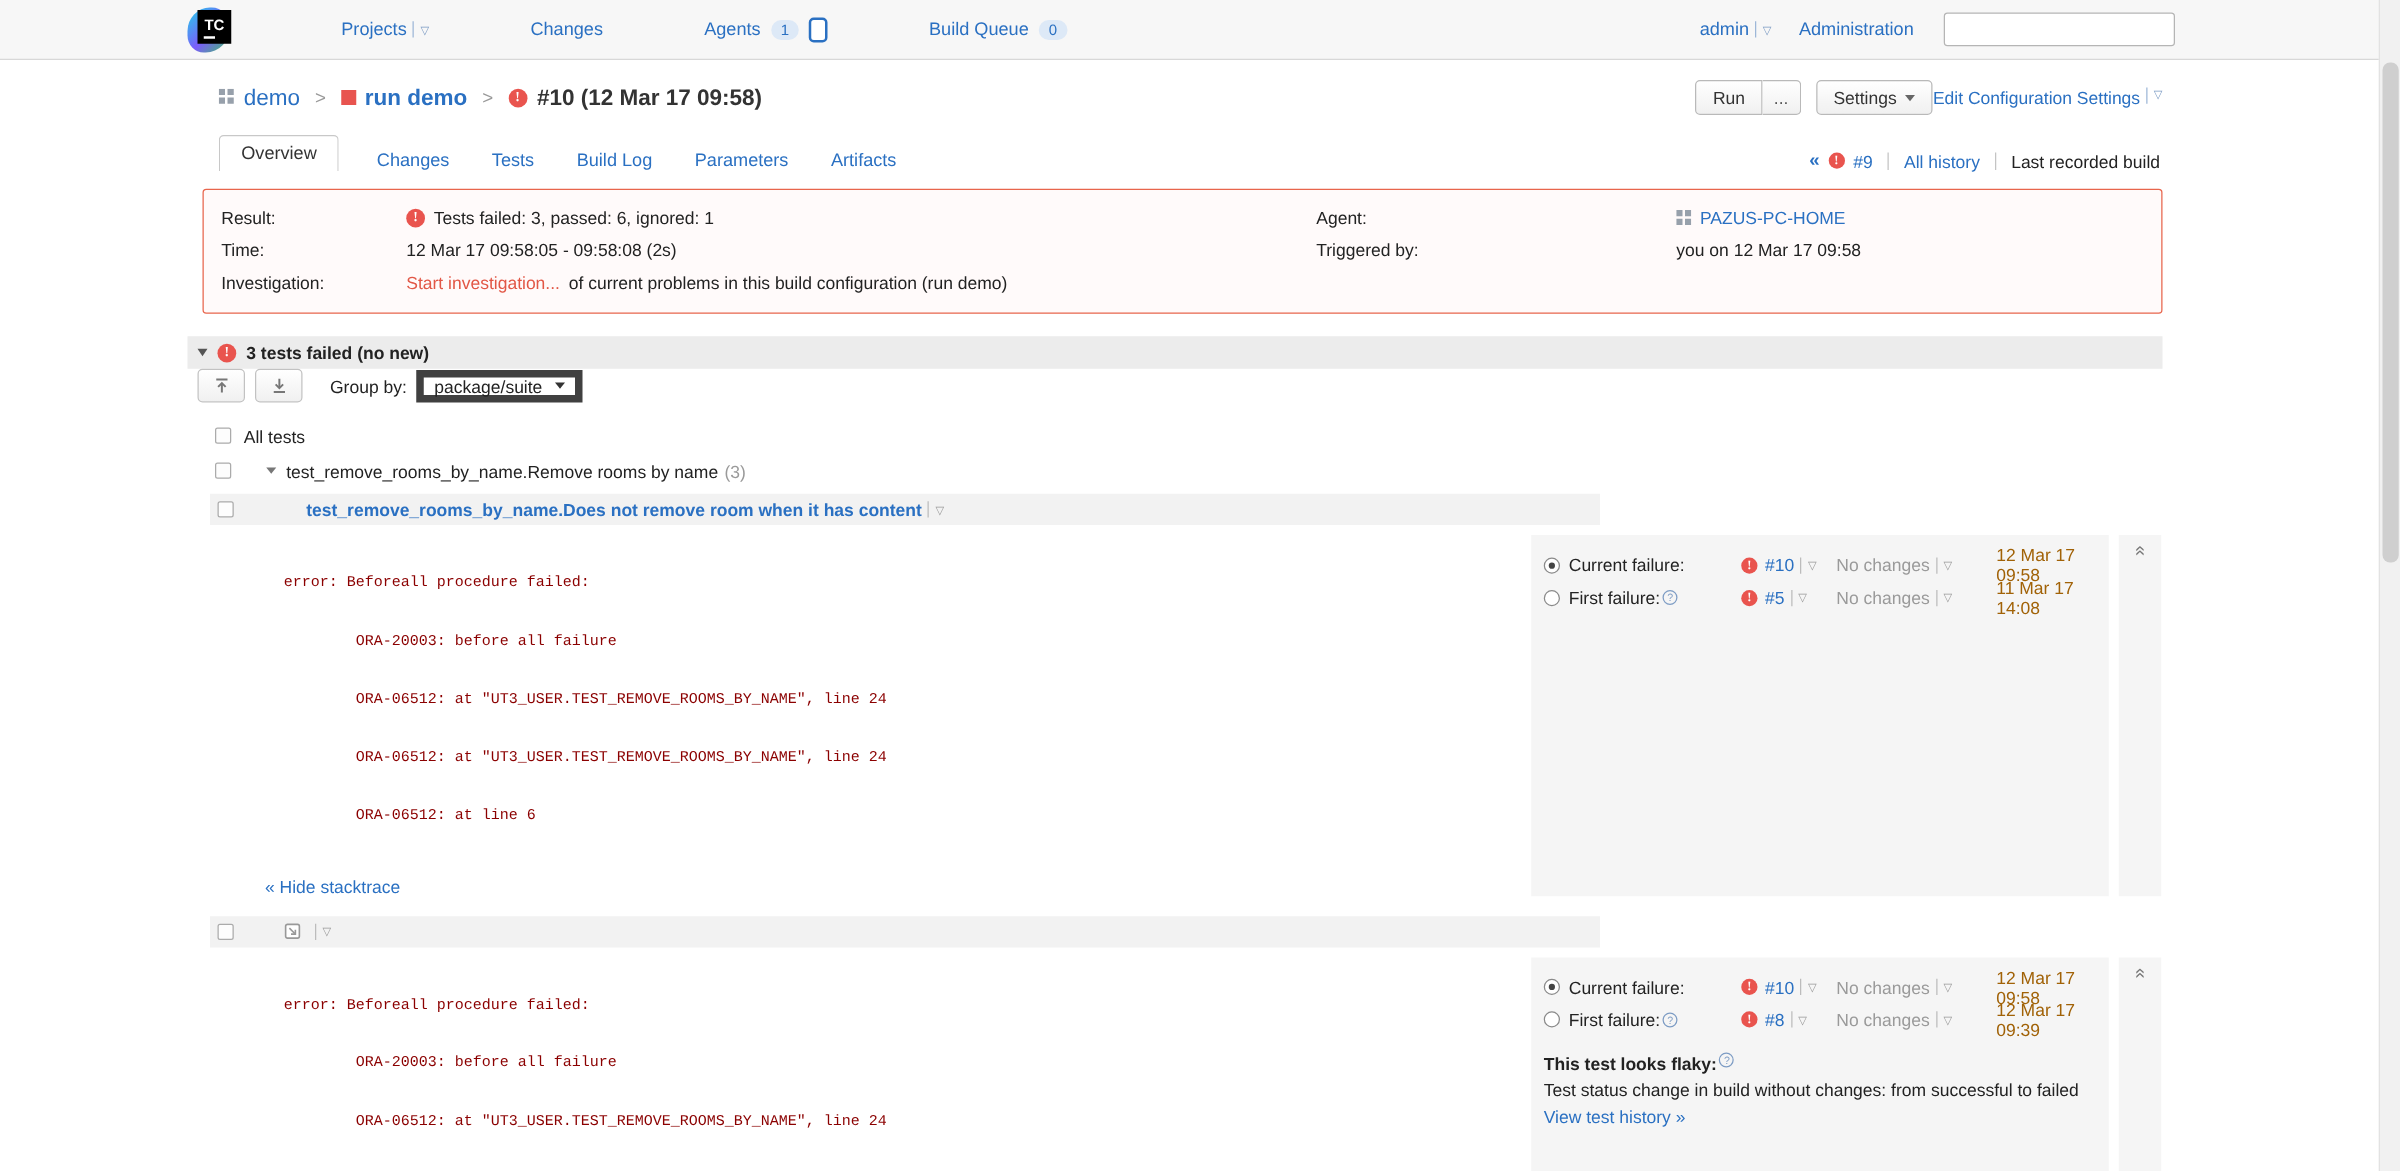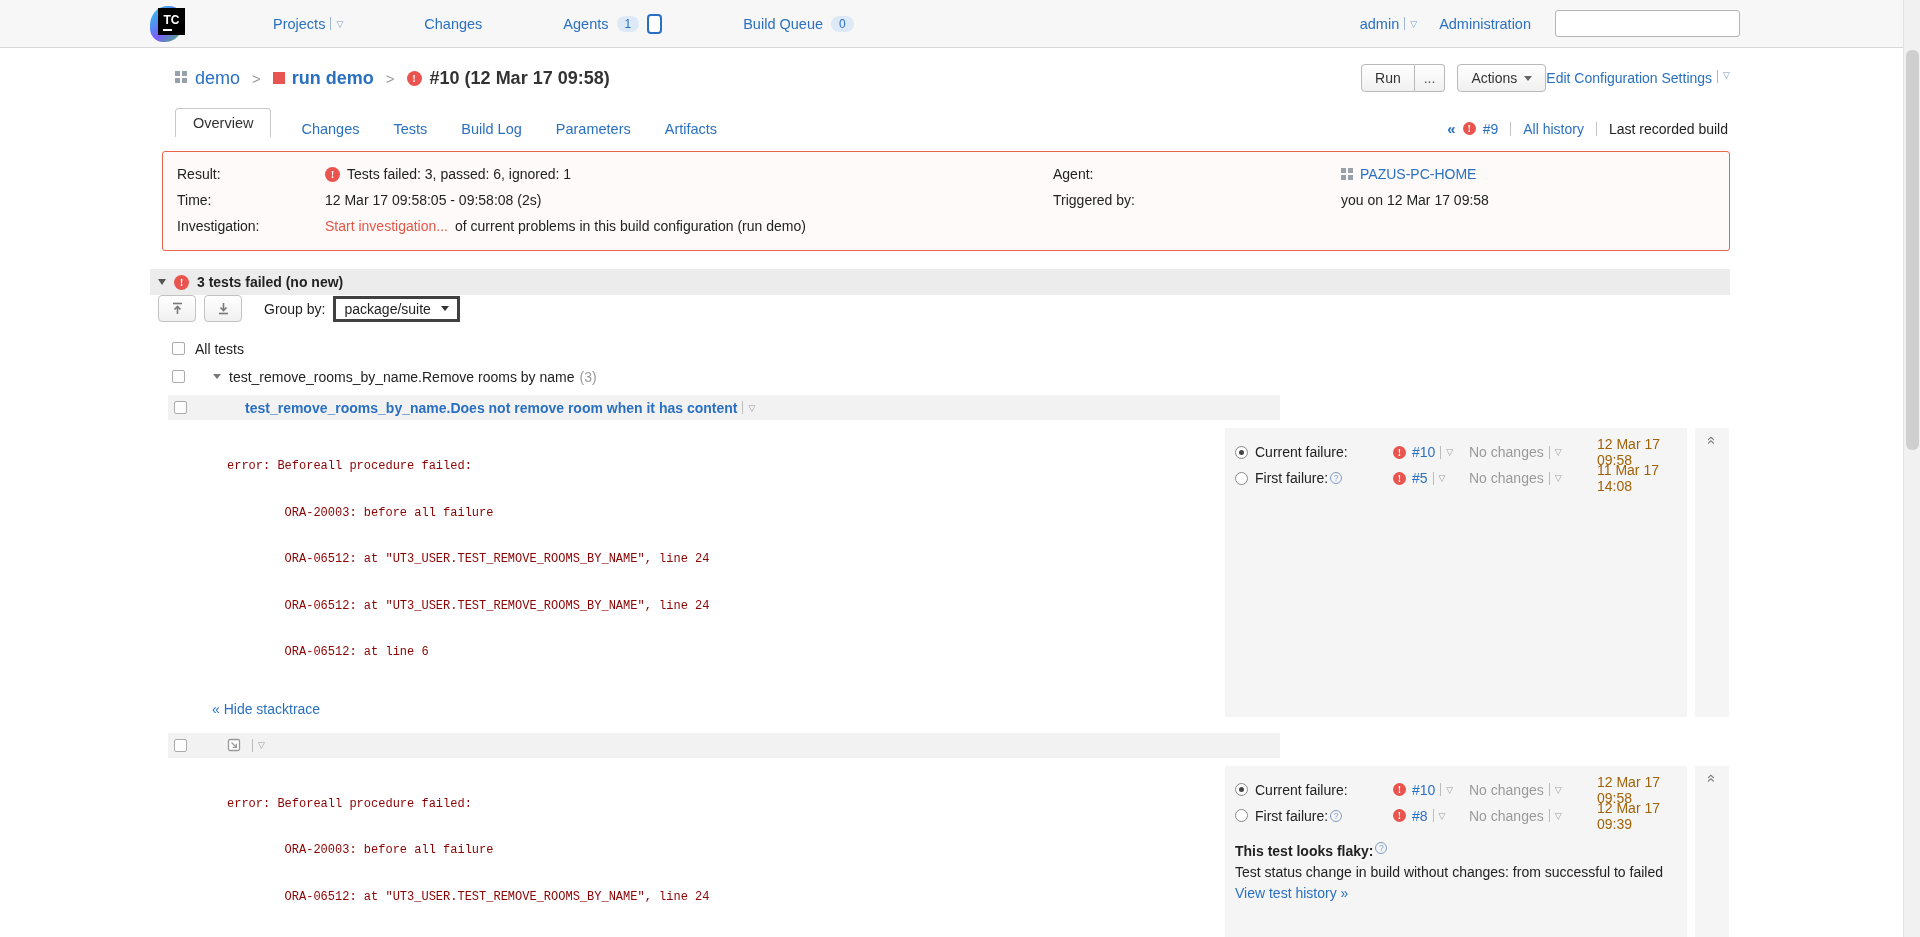--- a/index.html
+++ b/index.html
@@ -81,21 +81,21 @@
   
   .section-bar { width:1580px; height:26px; background:#ececec; display:flex; align-items:center; padding-left:8px; margin-top:18px; }
   .section-bar .title { font-weight:bold; margin-left:8px; }
   .tri-down { display:inline-block; width:0; height:0; border-left:4.5px solid transparent; border-right:4.5px solid transparent; border-top:6px solid #555; margin-right:8px; }
 
   
   .toolbar { display:flex; align-items:center; padding-left:8px; }
   .icon-btn { width:38px; height:27px; border:1px solid #c2c2c2; border-radius:4px; background:linear-gradient(#fff,#f0f0f0);
     display:inline-flex; align-items:center; justify-content:center; margin-right:8px; cursor:pointer; }
   .groupby-label { margin-left:14px; margin-right:8px; }
-  .select { min-width:112px; height:26px; border:3px solid #404040; background:#fff; display:inline-flex;
+  .select { min-width:112px; height:26px; border:6px solid #404040; background:#fff; display:inline-flex;
     align-items:center; padding:0 8px; cursor:pointer; }
   .select .caret { margin-left:10px; width:0; height:0; border-left:4px solid transparent; border-right:4px solid transparent; border-top:5px solid #333; }
 
   
   .tree-row { display:flex; align-items:center; height:25px; margin-top:3px; }
   .checkbox { display:inline-block; width:13px; height:13px; border:1px solid #ababab; border-radius:2px; background:#fdfdfd; flex:none; }
   .tree-row .checkbox { margin-left:22px; }
   .alltests-label { margin-left:10px; }
   .suite-tri { display:inline-block; width:0; height:0; border-left:4px solid transparent; border-right:4px solid transparent; border-top:5.5px solid #777; margin-left:28px; }
   .suite-label { margin-left:8px; }
@@ -193,21 +193,21 @@
     <span class="sep">&gt;</span>
     <span class="err" style="margin-right:8px;">!</span>
     <span class="bold" style="color:#333;">#10 (12 Mar 17 09:58)</span>
 
     <div class="crumb-actions">
       <span class="btn-group">
         <span class="btn">Run</span>
         <span class="btn">...</span>
       </span>
       <span class="btn single">
-        <span>Actions</span>
+        <span>Settings</span>
         <span class="caret-down"></span>
       </span>
       <span class="edit-cfg">
         <a class="link">Edit Configuration Settings</a>
         <span class="dd-sep"></span>
         <span class="dd">▽</span>
       </span>
     </div>
   </div>
 

